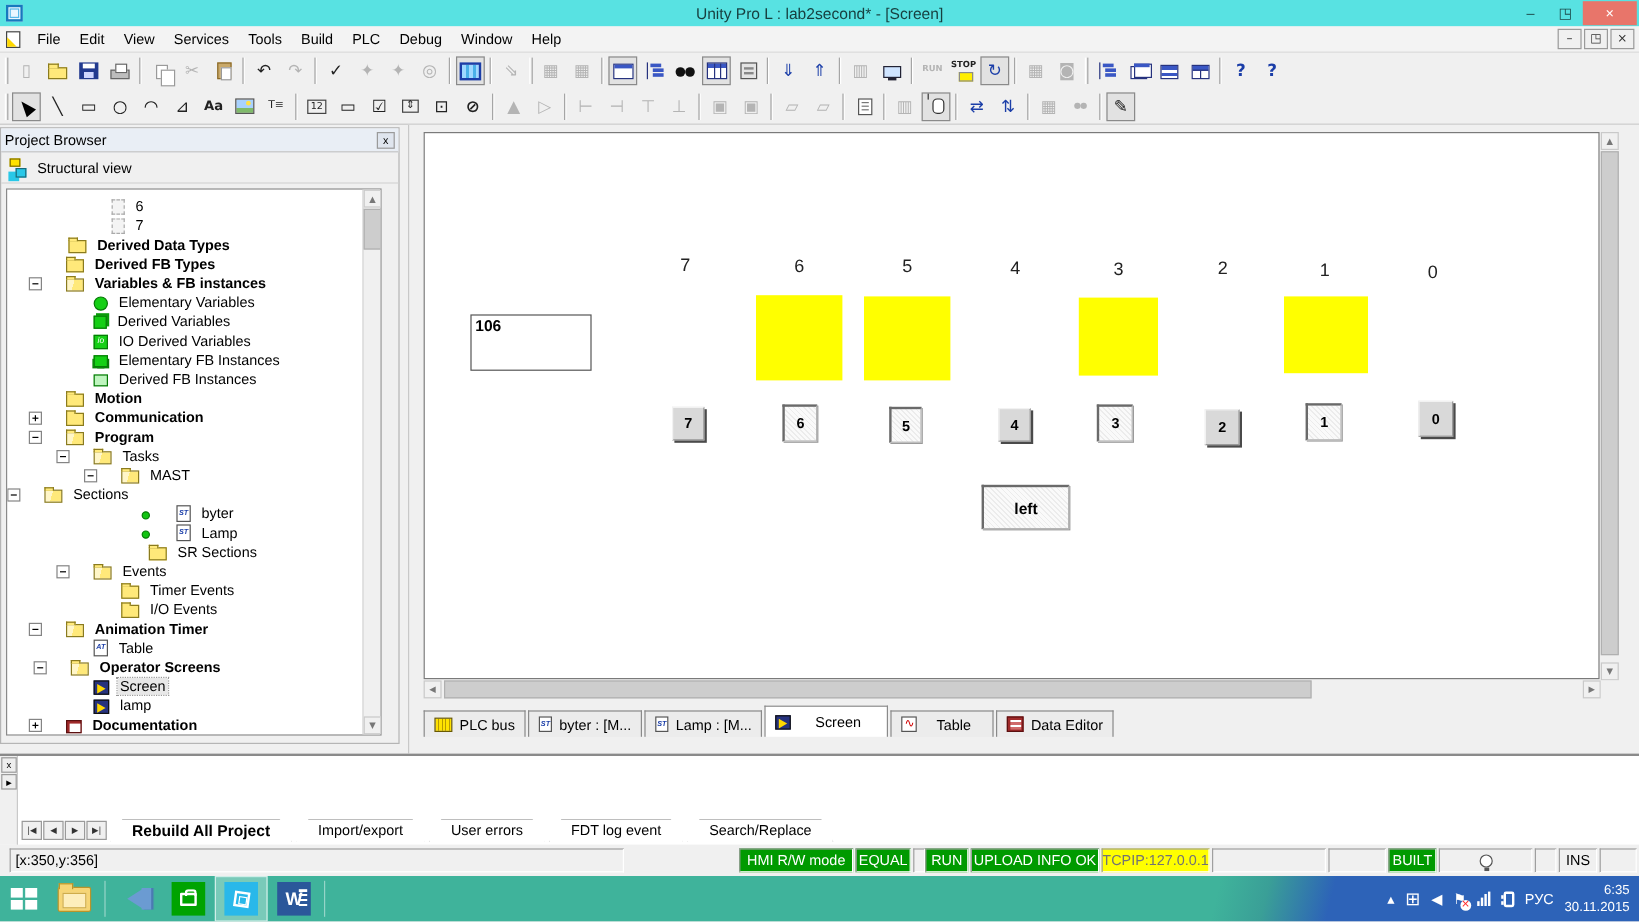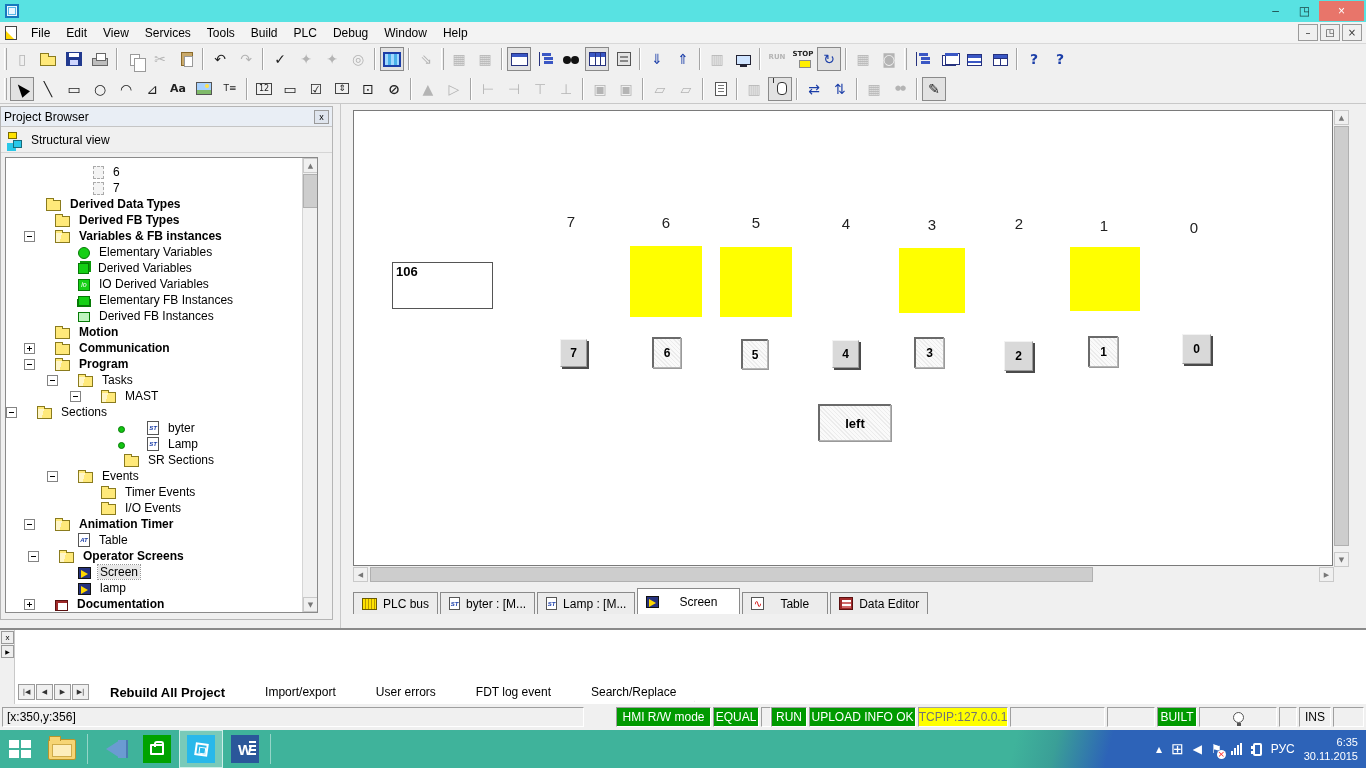--- a/index.html
+++ b/index.html
@@ -183,20 +183,21 @@
 .plug{width:9px;height:13px;border:2px solid #fff;border-radius:2px;position:relative;margin-left:2px}
 .plug::before{content:"";position:absolute;left:-4px;top:1px;width:2px;height:3px;background:#fff;box-shadow:0 5px 0 #fff}
 .errbadge{position:absolute;right:-4px;bottom:-3px;color:#ff2a2a;font-size:9px;background:#fff;border-radius:50%;width:9px;height:9px;line-height:9px;text-align:center}
 #clock{font-size:11px;line-height:14px;text-align:right}
 </style>
 </head>
 <body>
 
 <div id="titlebar">
   <span class="appcube"></span>
+  <span class="ttl">Unity Pro L : lab2second* - [Screen]</span>
   <span class="ctr">
     <span class="wbtn">–</span>
     <span class="wbtn">◳</span>
     <span class="wbtn close">×</span>
   </span>
 </div>
 
 <div id="menubar">
   <span class="docicon"></span>
   <span class="mitem">File</span>
@@ -468,21 +469,21 @@
   </div>
   <div id="treebox">
     <div class="trow" style="top:6px;padding-left:87px">
         <i class="tico t-ph"></i>
         <span class="tl">6</span>
       </div>
     <div class="trow" style="top:22px;padding-left:87px">
         <i class="tico t-ph"></i>
         <span class="tl">7</span>
       </div>
-    <div class="trow" style="top:38px;padding-left:9px">
+    <div class="trow" style="top:38px;padding-left:20px">
         <i class="spc"></i>
         <i class="tico t-f"></i>
         <span class="tl b">Derived Data Types</span>
       </div>
     <div class="trow" style="top:54px;padding-left:18px">
         <i class="spc"></i>
         <i class="tico t-f"></i>
         <span class="tl b">Derived FB Types</span>
       </div>
     <div class="trow" style="top:70px;padding-left:18px">
@@ -698,21 +699,21 @@
     <span class="onav">▶|</span>
     <span class="otab active">Rebuild All Project</span>
     <span class="otab">Import/export</span>
     <span class="otab">User errors</span>
     <span class="otab">FDT log event</span>
     <span class="otab">Search/Replace</span>
   </div>
 </div>
 
 <div id="statusbar">
-  <span class="seg" style="left:2px;width:582px">[x:350,y:356]</span>
+  <span class="seg" style="left:8px;width:512px">[x:350,y:356]</span>
   <span class="seg grn" style="left:616px;width:95px">HMI R/W mode</span>
   <span class="seg grn" style="left:713px;width:46px">EQUAL</span>
   <span class="seg" style="left:761px;width:8px"></span>
   <span class="seg grn" style="left:771px;width:36px">RUN</span>
   <span class="seg grn" style="left:809px;width:107px">UPLOAD INFO OK</span>
   <span class="seg yel" style="left:918px;width:90px">TCPIP:127.0.0.1</span>
   <span class="seg" style="left:1010px;width:95px"></span>
   <span class="seg" style="left:1107px;width:48px"></span>
   <span class="seg grn" style="left:1157px;width:40px">BUILT</span>
   <span class="seg" style="left:1199px;width:78px;justify-content:center">

